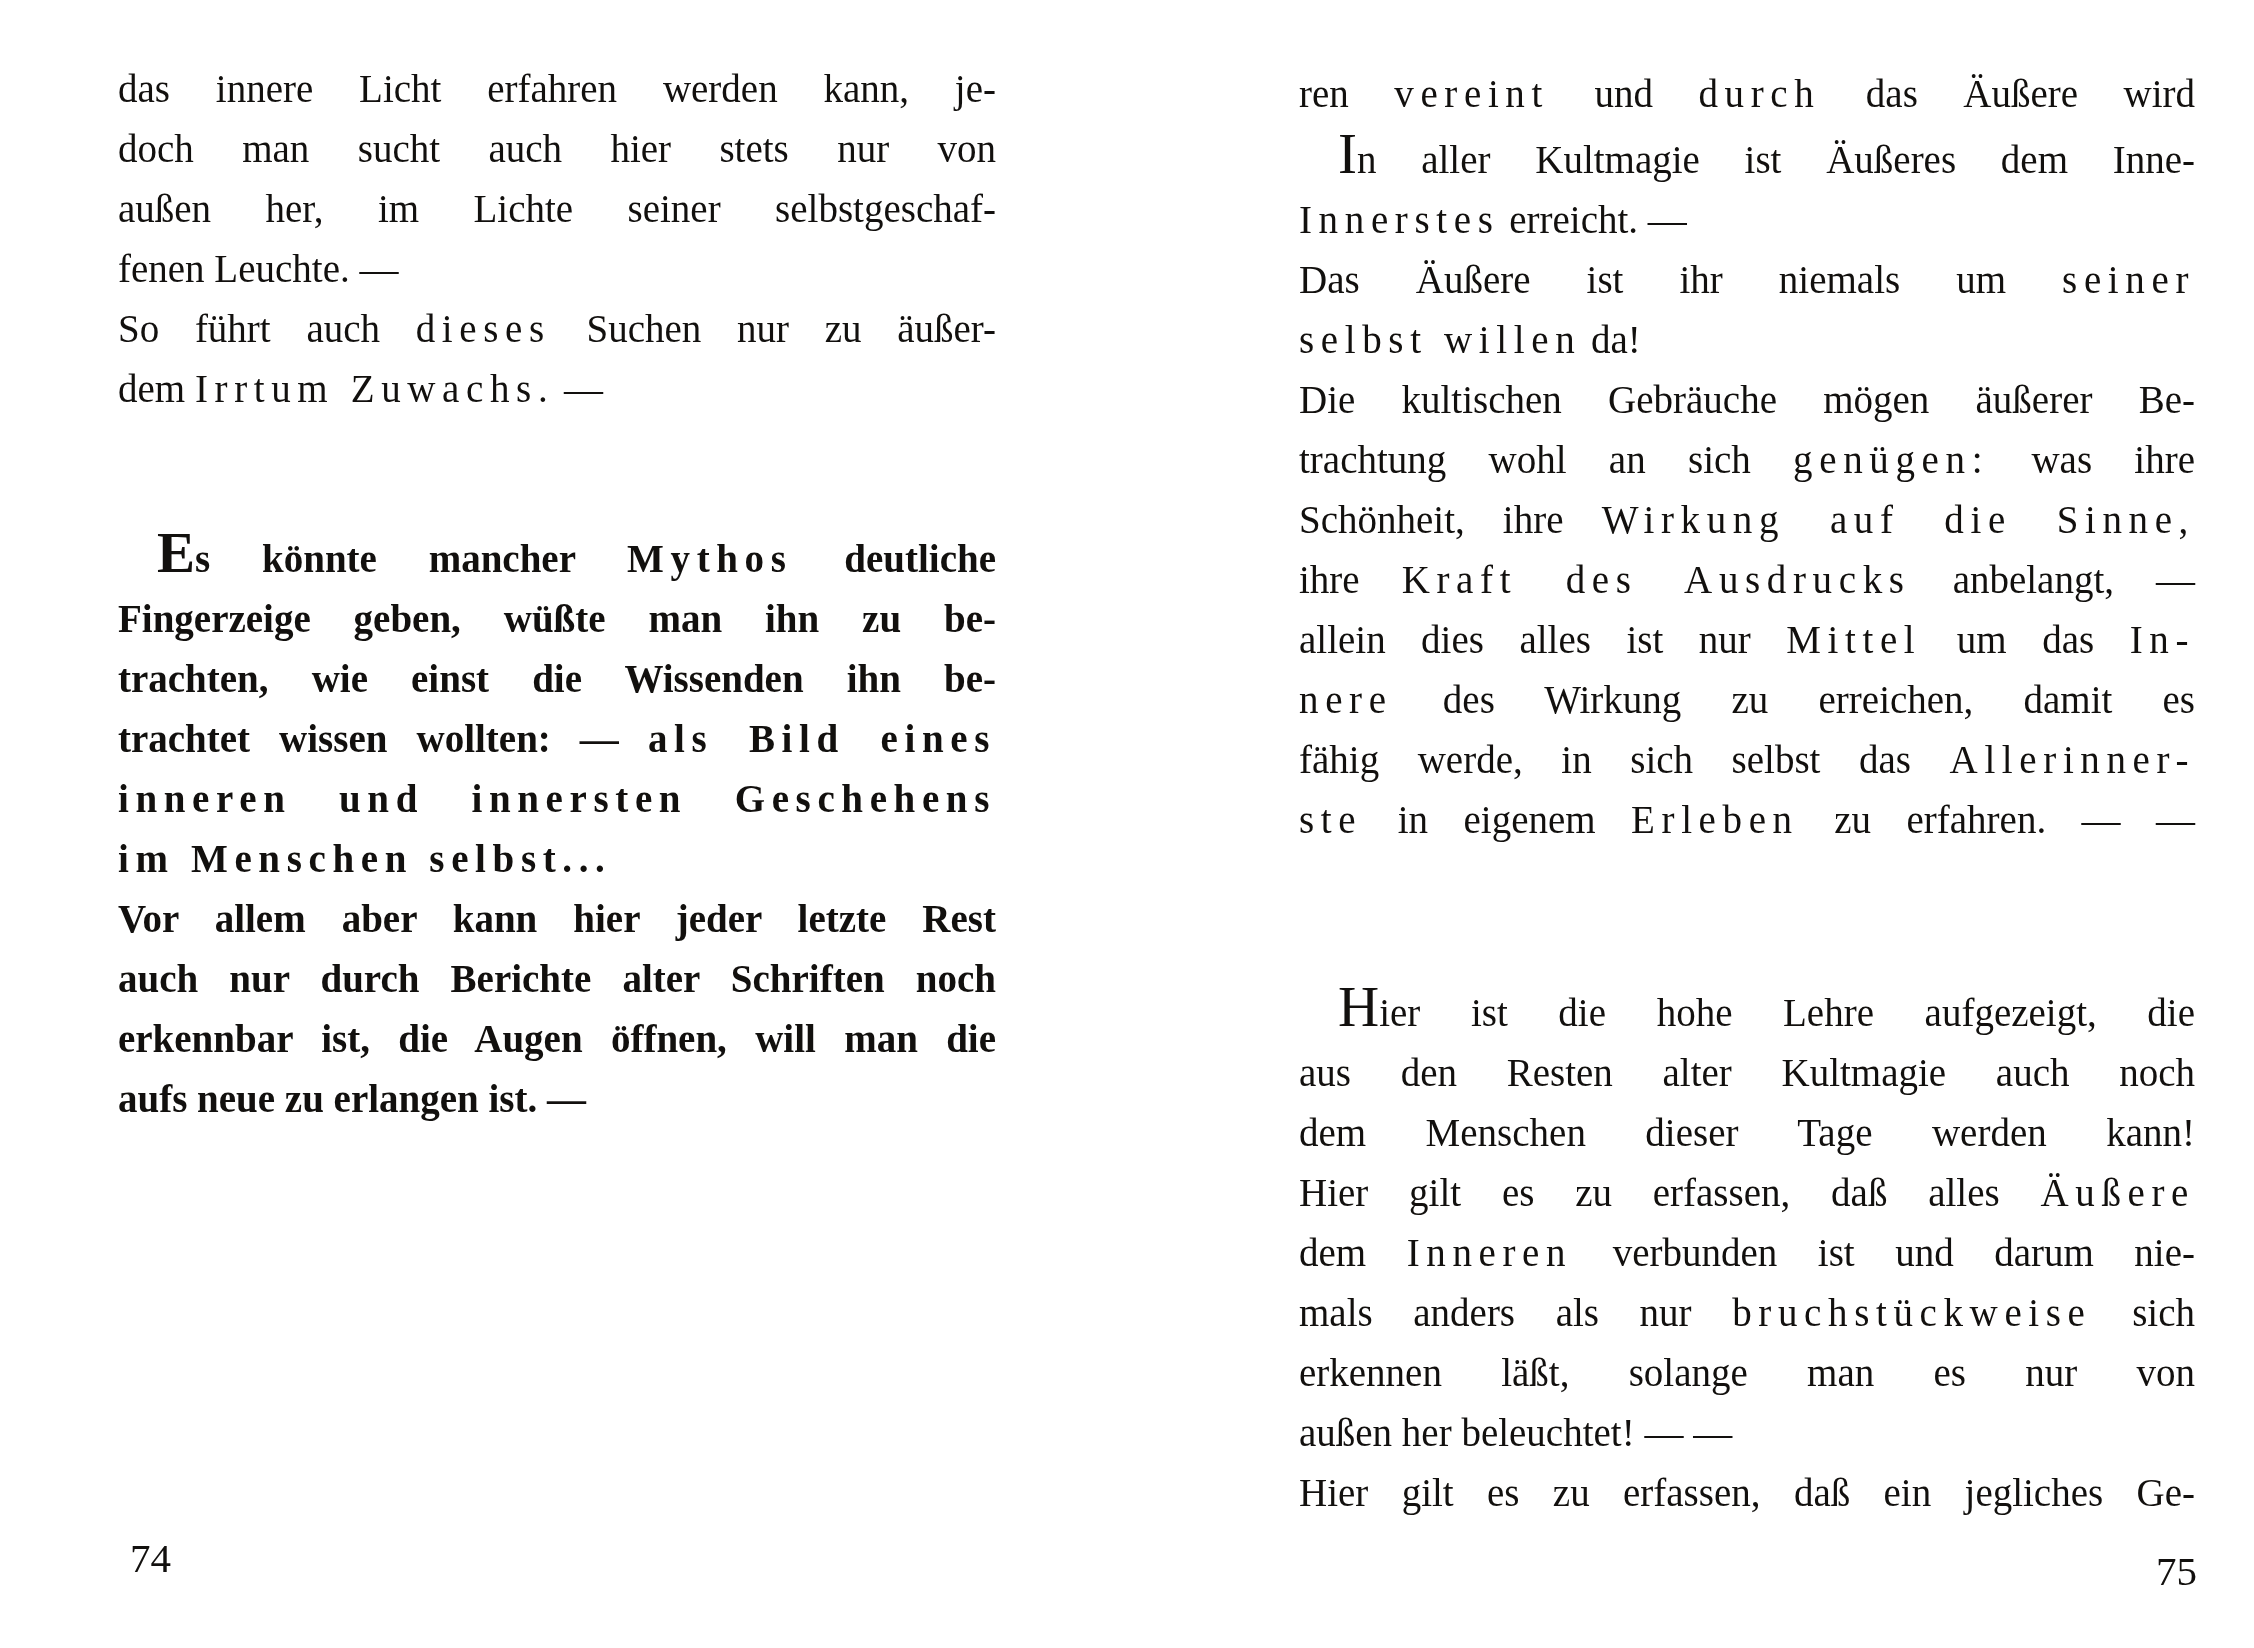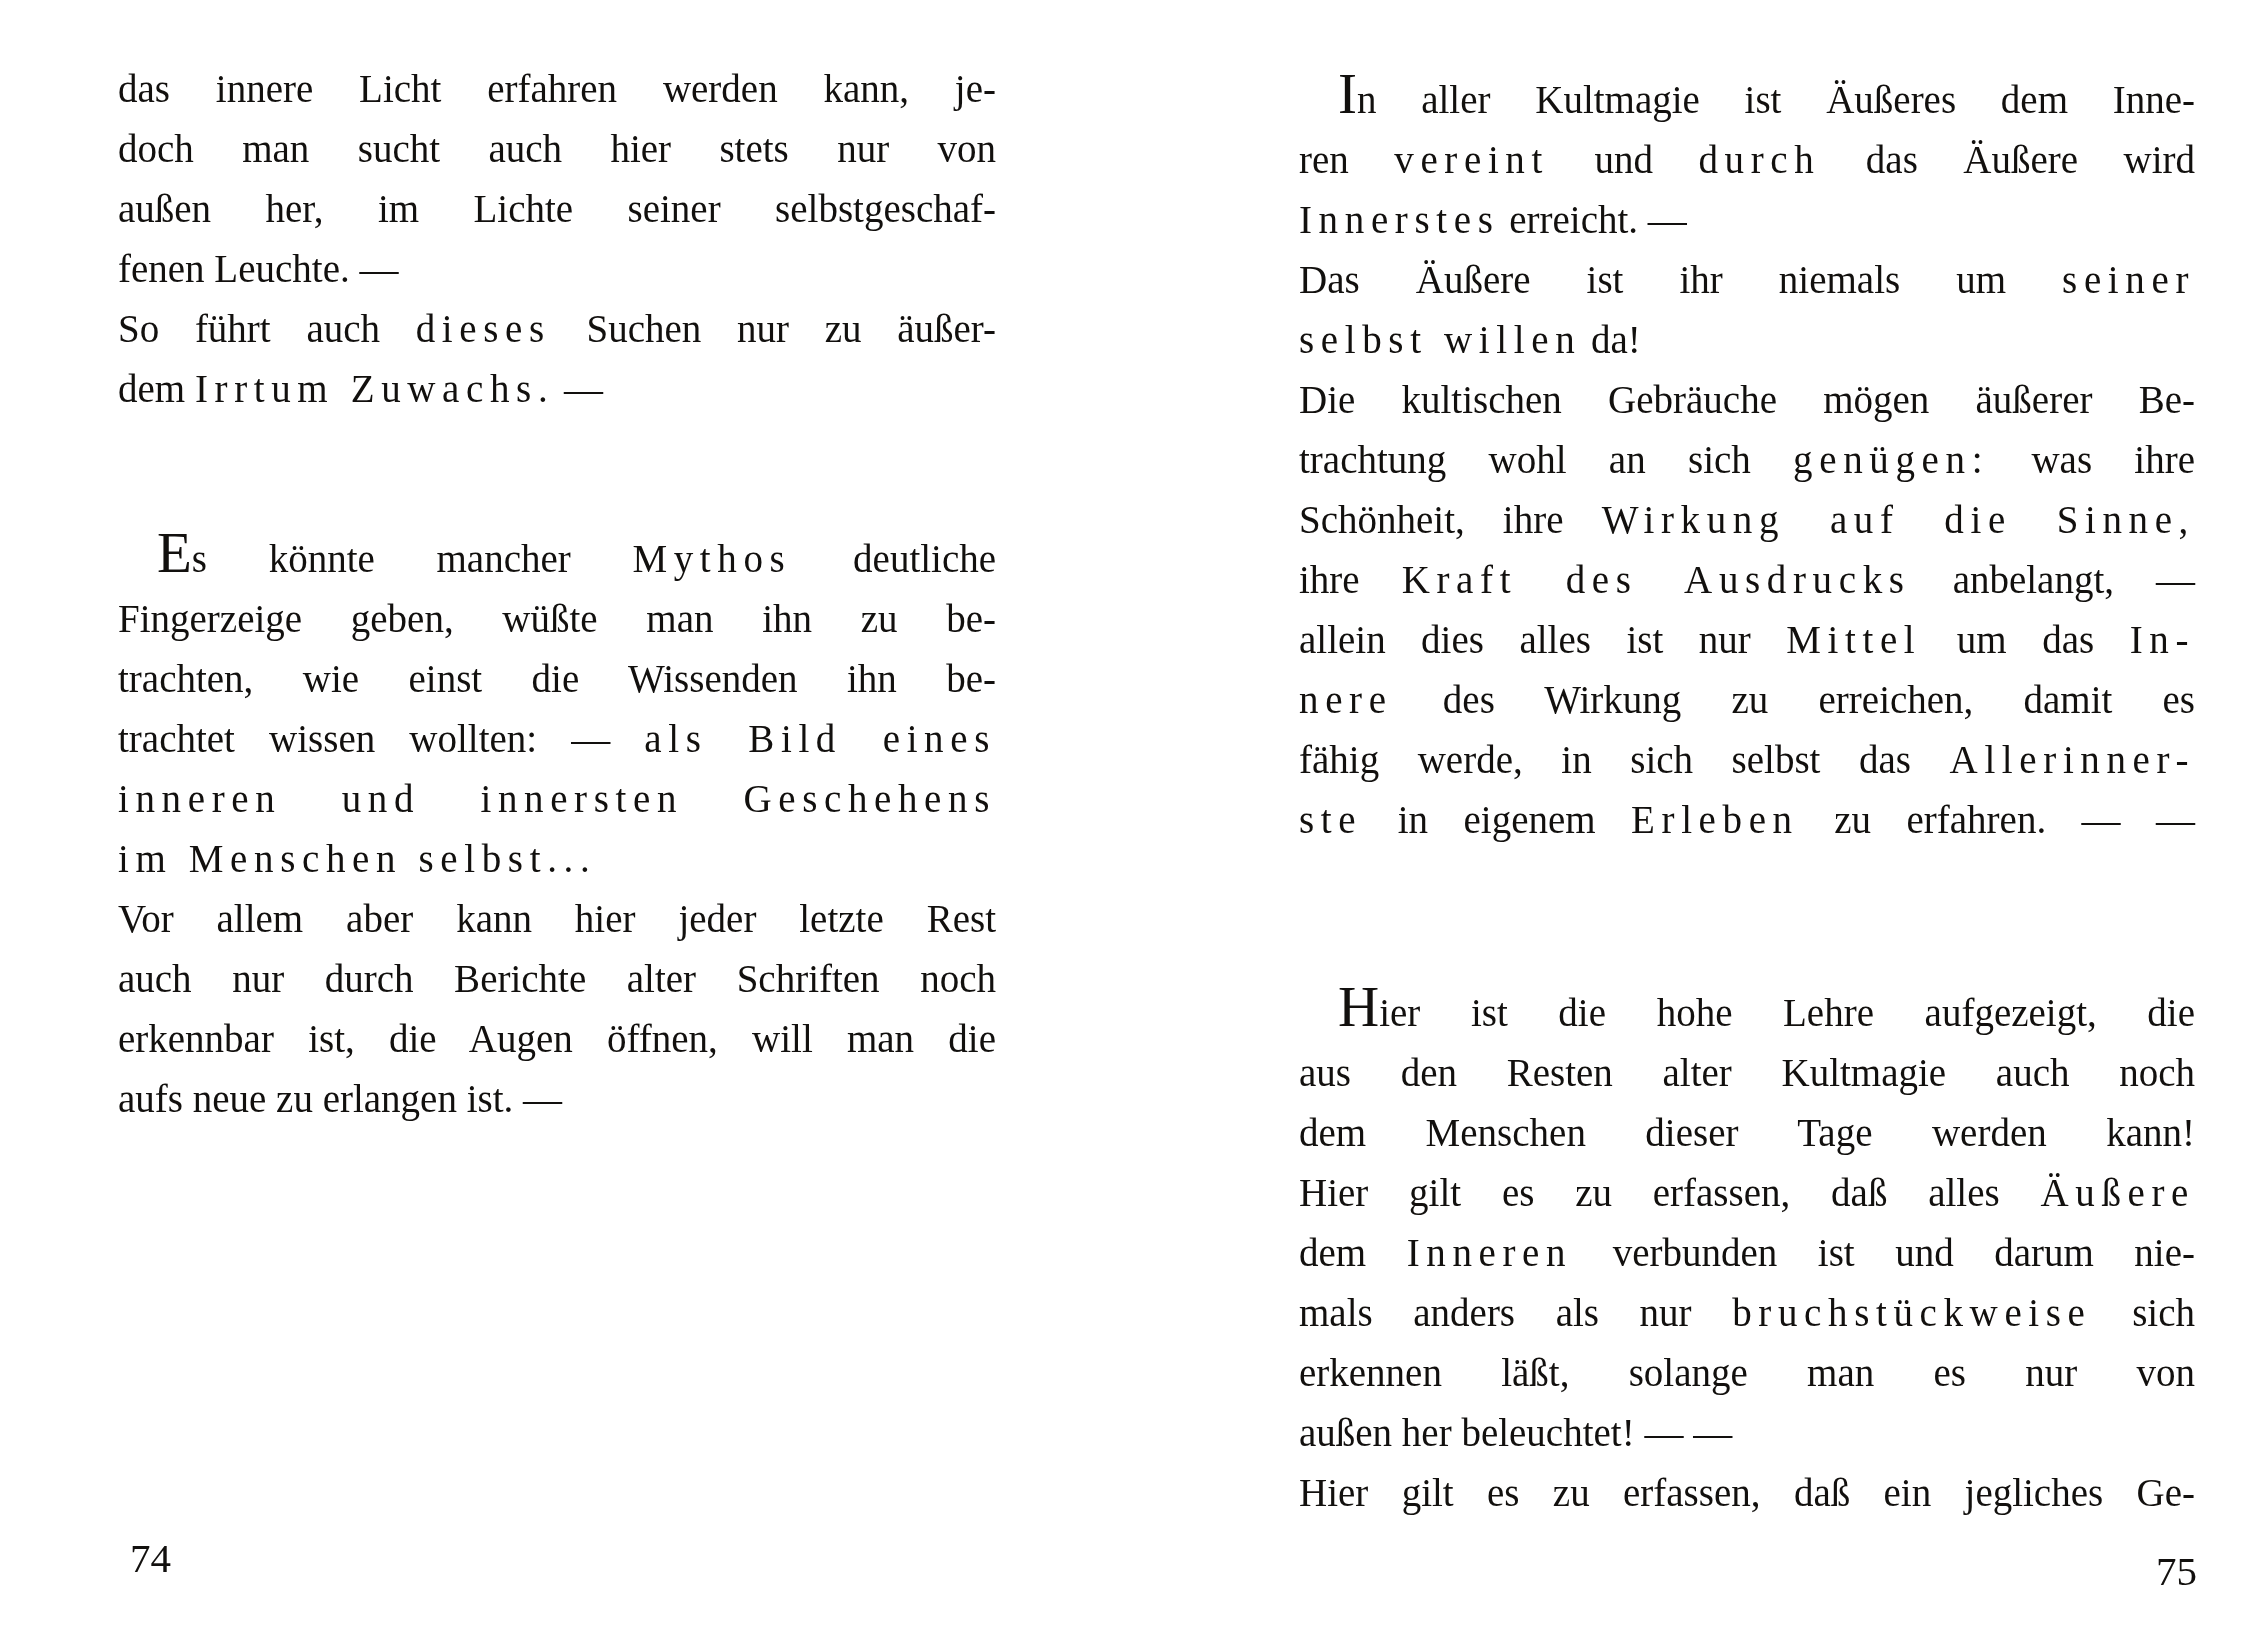--- a/index.html
+++ b/index.html
@@ -18,21 +18,21 @@
   .line {
     font-size: 39px;
     line-height: 60px;
     text-align: justify;
     text-align-last: justify;
   }
   .line.last { text-align-last: left; }
   .line.indent { padding-left: 39px; }
   .sperr { letter-spacing: 0.17em; }
   .initial { font-size: 57px; line-height: 60px; }
-  #left-col  .block + .block { margin-top: 104px; }
+  #left-col  .block + .block { margin-top: 104px; font-weight: bold; }
   #right-col .block + .block { margin-top: 127px; }
   .page-number {
     position: absolute;
     font-size: 41px;
     line-height: 1;
     text-align: right;
   }
   #page-num-left  { left: 130px;  top: 1538px; }
   #page-num-right { left: 2156px; top: 1551px; }
 </style>
@@ -56,22 +56,22 @@
       <div class="line"><span class="sperr">inneren und innersten Geschehens</span></div>
       <div class="line last"><span class="sperr">im Menschen selbst...</span></div>
       <div class="line"><span class="">Vor allem aber kann hier jeder letzte Rest</span></div>
       <div class="line"><span class="">auch nur durch Berichte alter Schriften noch</span></div>
       <div class="line"><span class="">erkennbar ist, die Augen öffnen, will man die</span></div>
       <div class="line last"><span class="">aufs neue zu erlangen ist. —</span></div>
     </div>
   </div>
 <div id="right-col" class="col">
     <div class="block">
+      <div class="line"><span class="">ren</span> <span class="sperr">vereint</span> <span class="">und</span> <span class="sperr">durch</span> <span class="">das Äußere wird</span></div>
       <div class="line indent"><span class=" initial">I</span><span class="">n aller Kultmagie ist Äußeres dem Inne-</span></div>
-      <div class="line"><span class="">ren</span> <span class="sperr">vereint</span> <span class="">und</span> <span class="sperr">durch</span> <span class="">das Äußere wird</span></div>
       <div class="line last"><span class="sperr">Innerstes</span> <span class="">erreicht. —</span></div>
       <div class="line"><span class="">Das Äußere ist ihr niemals um</span> <span class="sperr">seiner</span></div>
       <div class="line last"><span class="sperr">selbst willen</span> <span class="">da!</span></div>
       <div class="line"><span class="">Die kultischen Gebräuche mögen äußerer Be-</span></div>
       <div class="line"><span class="">trachtung wohl an sich</span> <span class="sperr">genügen:</span> <span class="">was ihre</span></div>
       <div class="line"><span class="">Schönheit, ihre</span> <span class="sperr">Wirkung auf die Sinne,</span></div>
       <div class="line"><span class="">ihre</span> <span class="sperr">Kraft des Ausdrucks</span> <span class="">anbelangt, —</span></div>
       <div class="line"><span class="">allein dies alles ist nur</span> <span class="sperr">Mittel</span> <span class="">um das</span> <span class="sperr">In-</span></div>
       <div class="line"><span class="sperr">nere</span> <span class="">des Wirkung zu erreichen, damit es</span></div>
       <div class="line"><span class="">fähig werde, in sich selbst das</span> <span class="sperr">Allerinner-</span></div>

